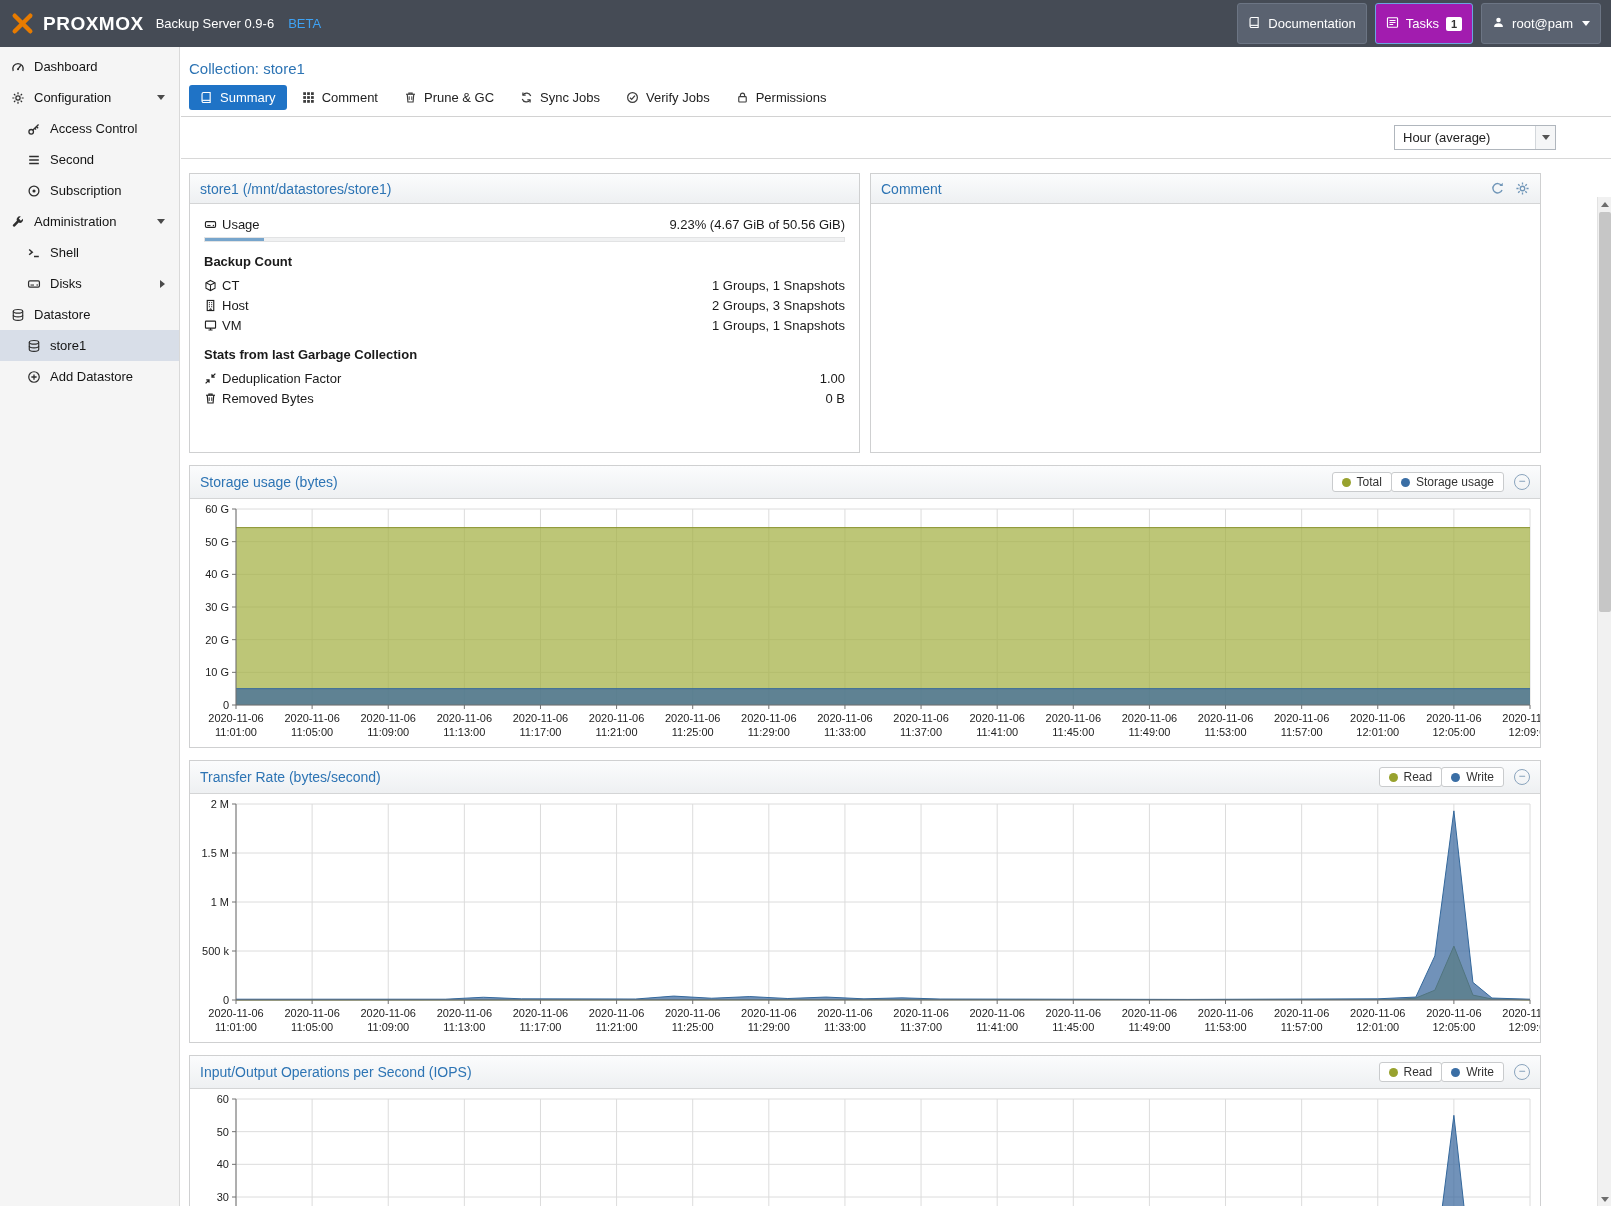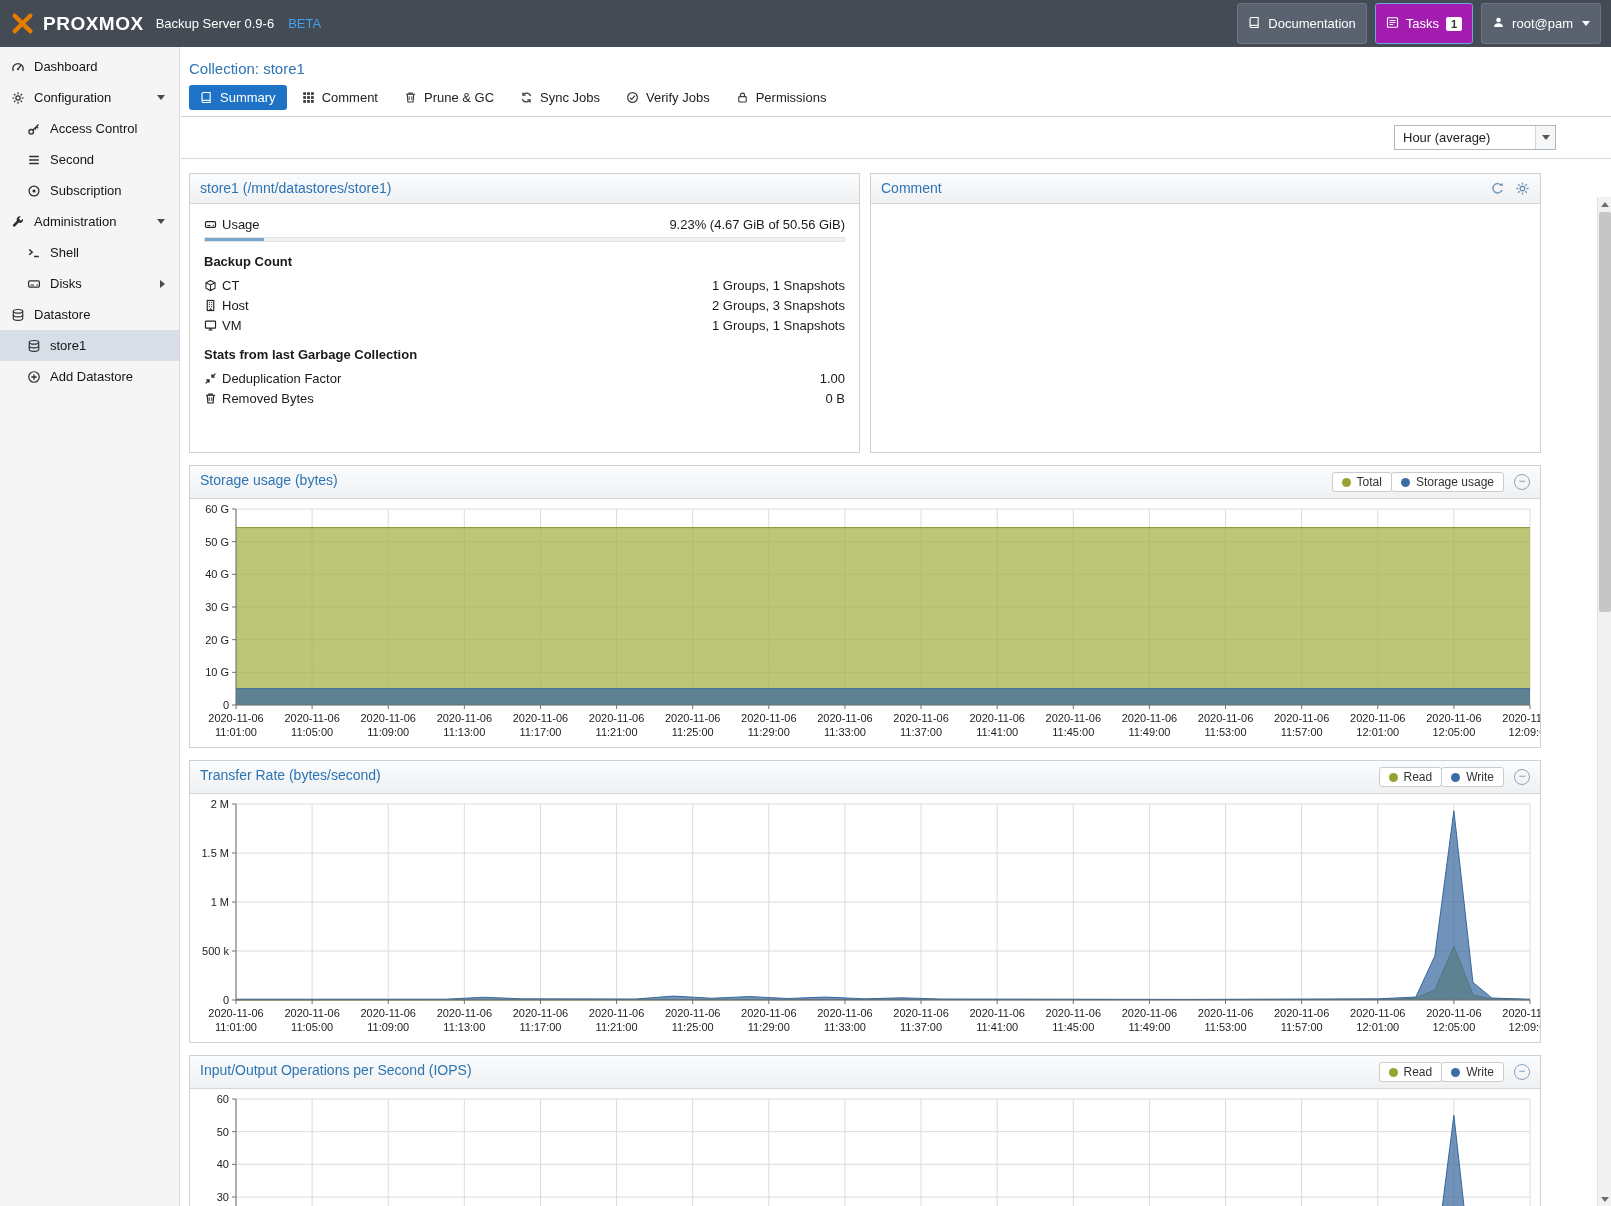--- a/index.html
+++ b/index.html
@@ -45,21 +45,21 @@
   .combo { display:flex; align-items:center; width:162px; height:25px; border:1px solid #b0b6bd; background:#fff; cursor:pointer; }
   .combo-text { flex:1; padding:0 8px; font-size:13px; color:#222; }
   .combo-caret-zone { width:20px; align-self:stretch; display:flex; align-items:center; justify-content:center; border-left:1px solid #d3d7db; background:#f5f6f7; }
   .combo-caret { width:0; height:0; border-left:4px solid transparent; border-right:4px solid transparent; border-top:5px solid #555; }
 
   .content { padding:14px 70px 0 8px; }
   .row { display:flex; gap:10px; margin-bottom:12px; }
   .panel { border:1px solid #cfd0d1; background:#fff; }
   .row .panel { flex:1; height:280px; display:flex; flex-direction:column; }
   .chart-panel { margin-bottom:12px; }
-  .panel-hd { display:flex; gap:8px; background:linear-gradient(#fbfcfd,#eef0f2); border-bottom:1px solid #d4d5d6; padding:6px 10px; min-height:30px; }
+  .panel-hd { display:flex; align-items:center; gap:8px; background:linear-gradient(#fbfcfd,#eef0f2); border-bottom:1px solid #d4d5d6; padding:6px 10px; min-height:30px; }
   .panel-title { color:#2d74b4; font-size:14px; }
   .hd-right { margin-left:auto; display:flex; align-items:center; gap:10px; }
   .hd-icon { color:#7096b8; display:flex; cursor:pointer; }
   .hd-icon svg { width:15px; height:15px; }
   .legend { display:inline-flex; }
   .legend-btn { display:inline-flex; align-items:center; gap:6px; background:#fff; border:1px solid #c9cbcd; padding:2px 9px; font-size:12px; color:#333; border-radius:3px; cursor:pointer; }
   .legend-btn + .legend-btn { margin-left:-1px; }
   .dot { width:9px; height:9px; border-radius:50%; display:inline-block; }
   .collapse-btn { width:16px; height:16px; border:1.5px solid #8aa4bd; border-radius:50%; color:#7a98b4; font-size:12px; line-height:12px; text-align:center; cursor:pointer; }
   .collapse-btn::after { content:"\2212"; }

